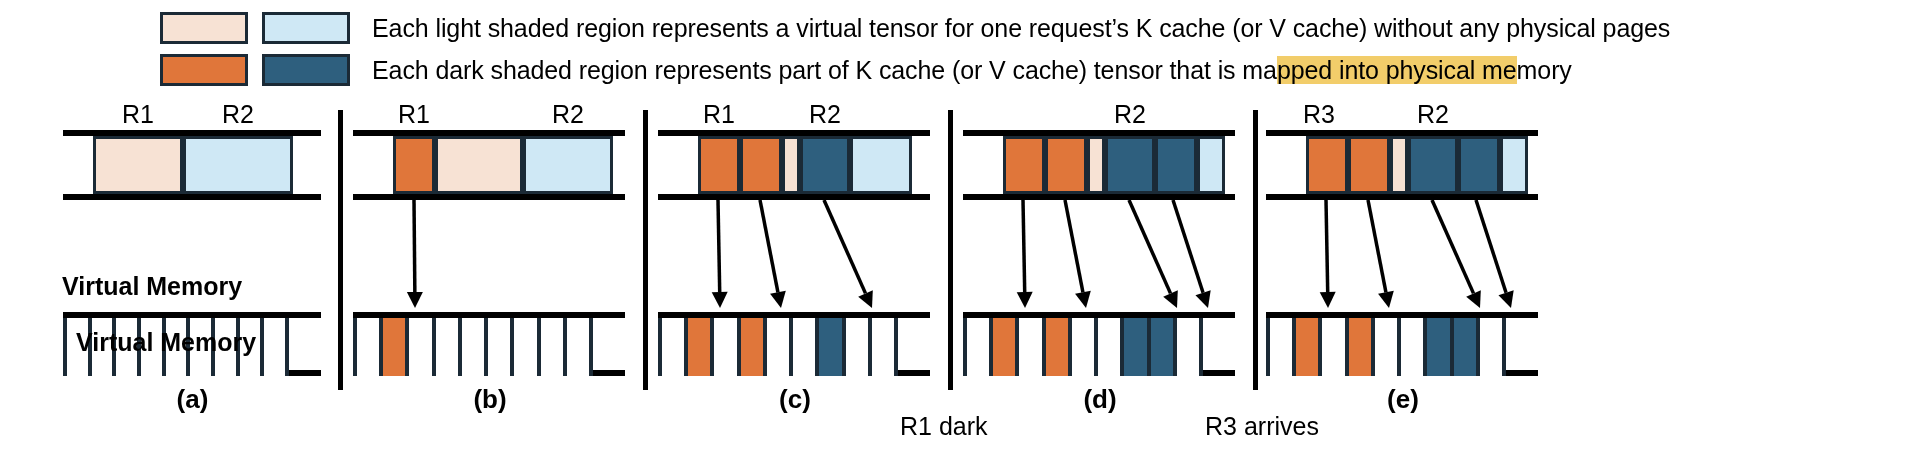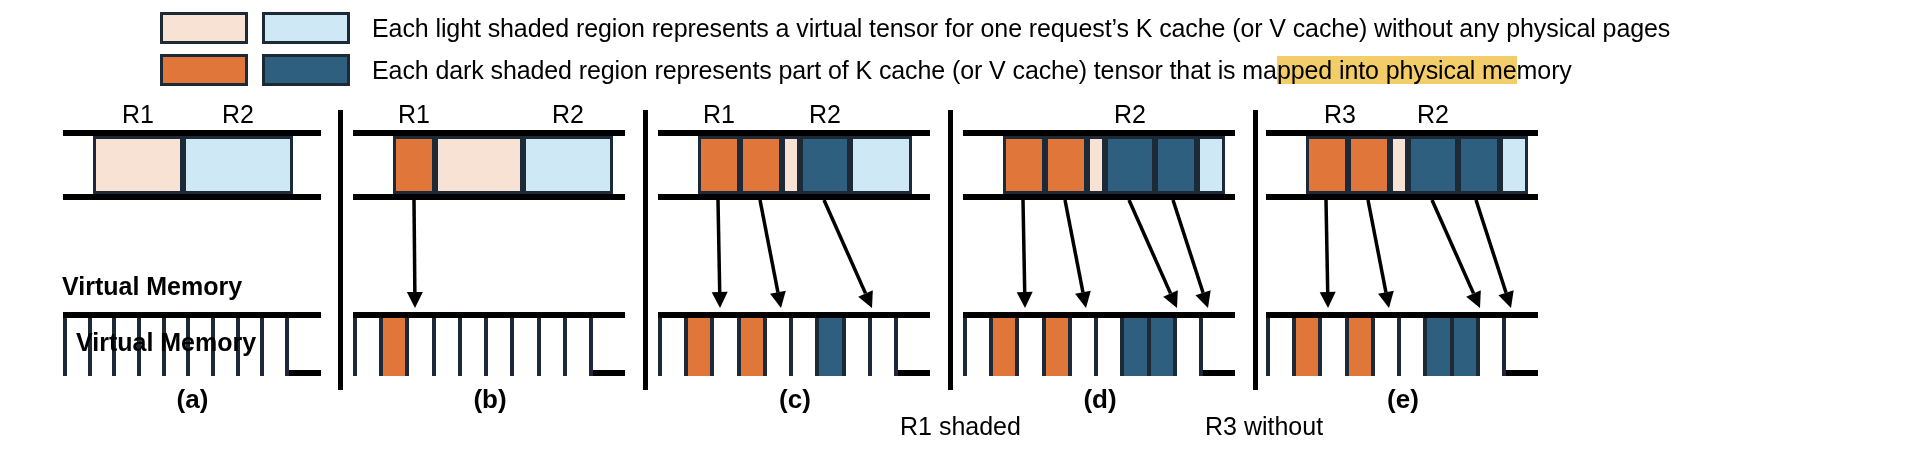--- a/index.html
+++ b/index.html
@@ -261,21 +261,21 @@
         <polygon points="131,208 120.09316233701576,193.82111103812048 135.79900857171305,190.7671964924849" fill="#000"></polygon>
         <line x1="174" y1="100" x2="215.50178454314485" y2="193.37901522207588" stroke="#000" stroke-width="3.5"></line>
         <polygon points="222,208 208.1912921541828,196.62812295050347 222.8122769321069,190.1299074936483" fill="#000"></polygon>
         <line x1="218" y1="100" x2="248.06737141736076" y2="192.7793175164275" stroke="#000" stroke-width="3.5"></line>
         <polygon points="253,208 240.45703017557452,195.24563180774712 255.677712659147,190.3130032251079" fill="#000"></polygon>
       </svg>
       <div class="panel-caption" style="left: 0px; width: 290px;">(d)</div>
       <div class="divider" style="left: 298px;"></div>
     </div>
     <div class="panel" style="left: 1258px; width: 290px;">
-      <div class="rlabel" style="left: 41px; width: 82px;">R3</div>
+      <div class="rlabel" style="left: 20px; width: 82px;">R3</div>
       <div class="rlabel" style="left: 130px; width: 90px;">R2</div>
       <div class="vm-wrap" style="left: 8px; width: 272px;">
         <div class="vm-rule top" style="width: 272px; background: rgb(0, 0, 0);"></div>
         <div class="vm-rule bot" style="width: 272px; background: rgb(0, 0, 0);"></div>
         <div class="vm-inner" style="width: 272px;">
           <div class="vmblk" style="left: 40px; width: 42px; background: rgb(224, 118, 58); border-color: rgb(27, 42, 54);"></div>
           <div class="vmblk" style="left: 82px; width: 42px; background: rgb(224, 118, 58); border-color: rgb(27, 42, 54);"></div>
           <div class="vmblk" style="left: 124px; width: 18px; background: rgb(247, 226, 212); border-color: rgb(27, 42, 54);"></div>
           <div class="vmblk" style="left: 142px; width: 50px; background: rgb(46, 95, 126); border-color: rgb(27, 42, 54);"></div>
           <div class="vmblk" style="left: 192px; width: 42px; background: rgb(46, 95, 126); border-color: rgb(27, 42, 54);"></div>
@@ -302,18 +302,18 @@
         <polygon points="70,208 61.70512588530262,192.1508655308461 77.70238310650471,191.85462002674973" fill="#000"></polygon>
         <line x1="110" y1="100" x2="127.94608545436441" y2="192.2941537653027" stroke="#000" stroke-width="3.5"></line>
         <polygon points="131,208 120.09316233701576,193.82111103812048 135.79900857171305,190.7671964924849" fill="#000"></polygon>
         <line x1="174" y1="100" x2="215.50178454314485" y2="193.37901522207588" stroke="#000" stroke-width="3.5"></line>
         <polygon points="222,208 208.1912921541828,196.62812295050347 222.8122769321069,190.1299074936483" fill="#000"></polygon>
         <line x1="218" y1="100" x2="248.06737141736076" y2="192.7793175164275" stroke="#000" stroke-width="3.5"></line>
         <polygon points="253,208 240.45703017557452,195.24563180774712 255.677712659147,190.3130032251079" fill="#000"></polygon>
       </svg>
       <div class="panel-caption" style="left: 0px; width: 290px;">(e)</div>
     </div>
-    <div class="annot" style="left: 900px;">R1 shaded</div>
-    <div class="annot" style="left: 1205px;">R3 without</div>
+    <div class="annot" style="left: 900px;">R1 dark</div>
+    <div class="annot" style="left: 1205px;">R3 arrives</div>
   </div>
 
 <div class="memlabel" style="left:62px; top:272px;">Virtual Memory</div>
 <div class="memlabel" style="left:76px; top:328px;">Virtual Memory</div>
 
 </body></html>

